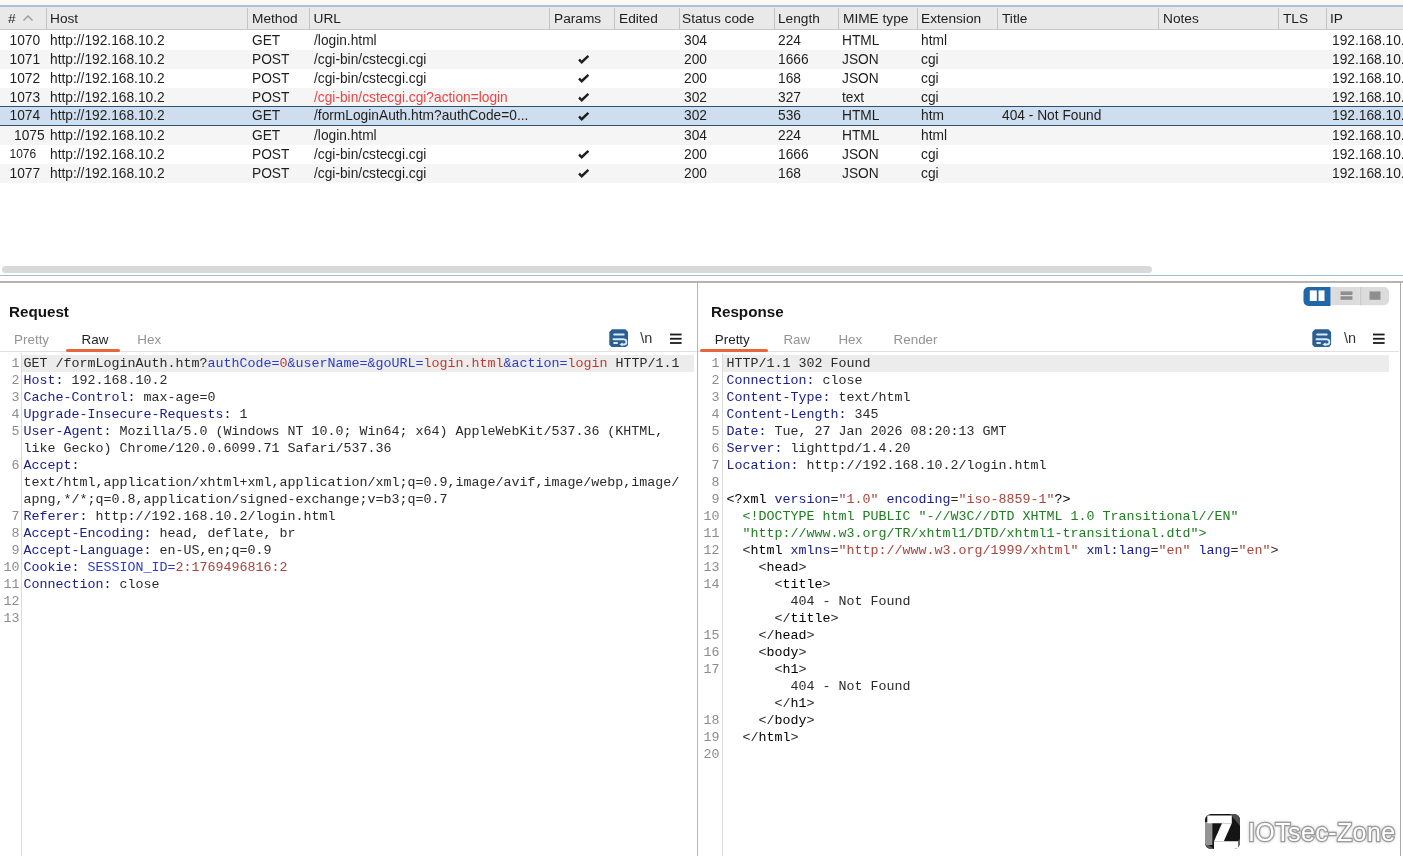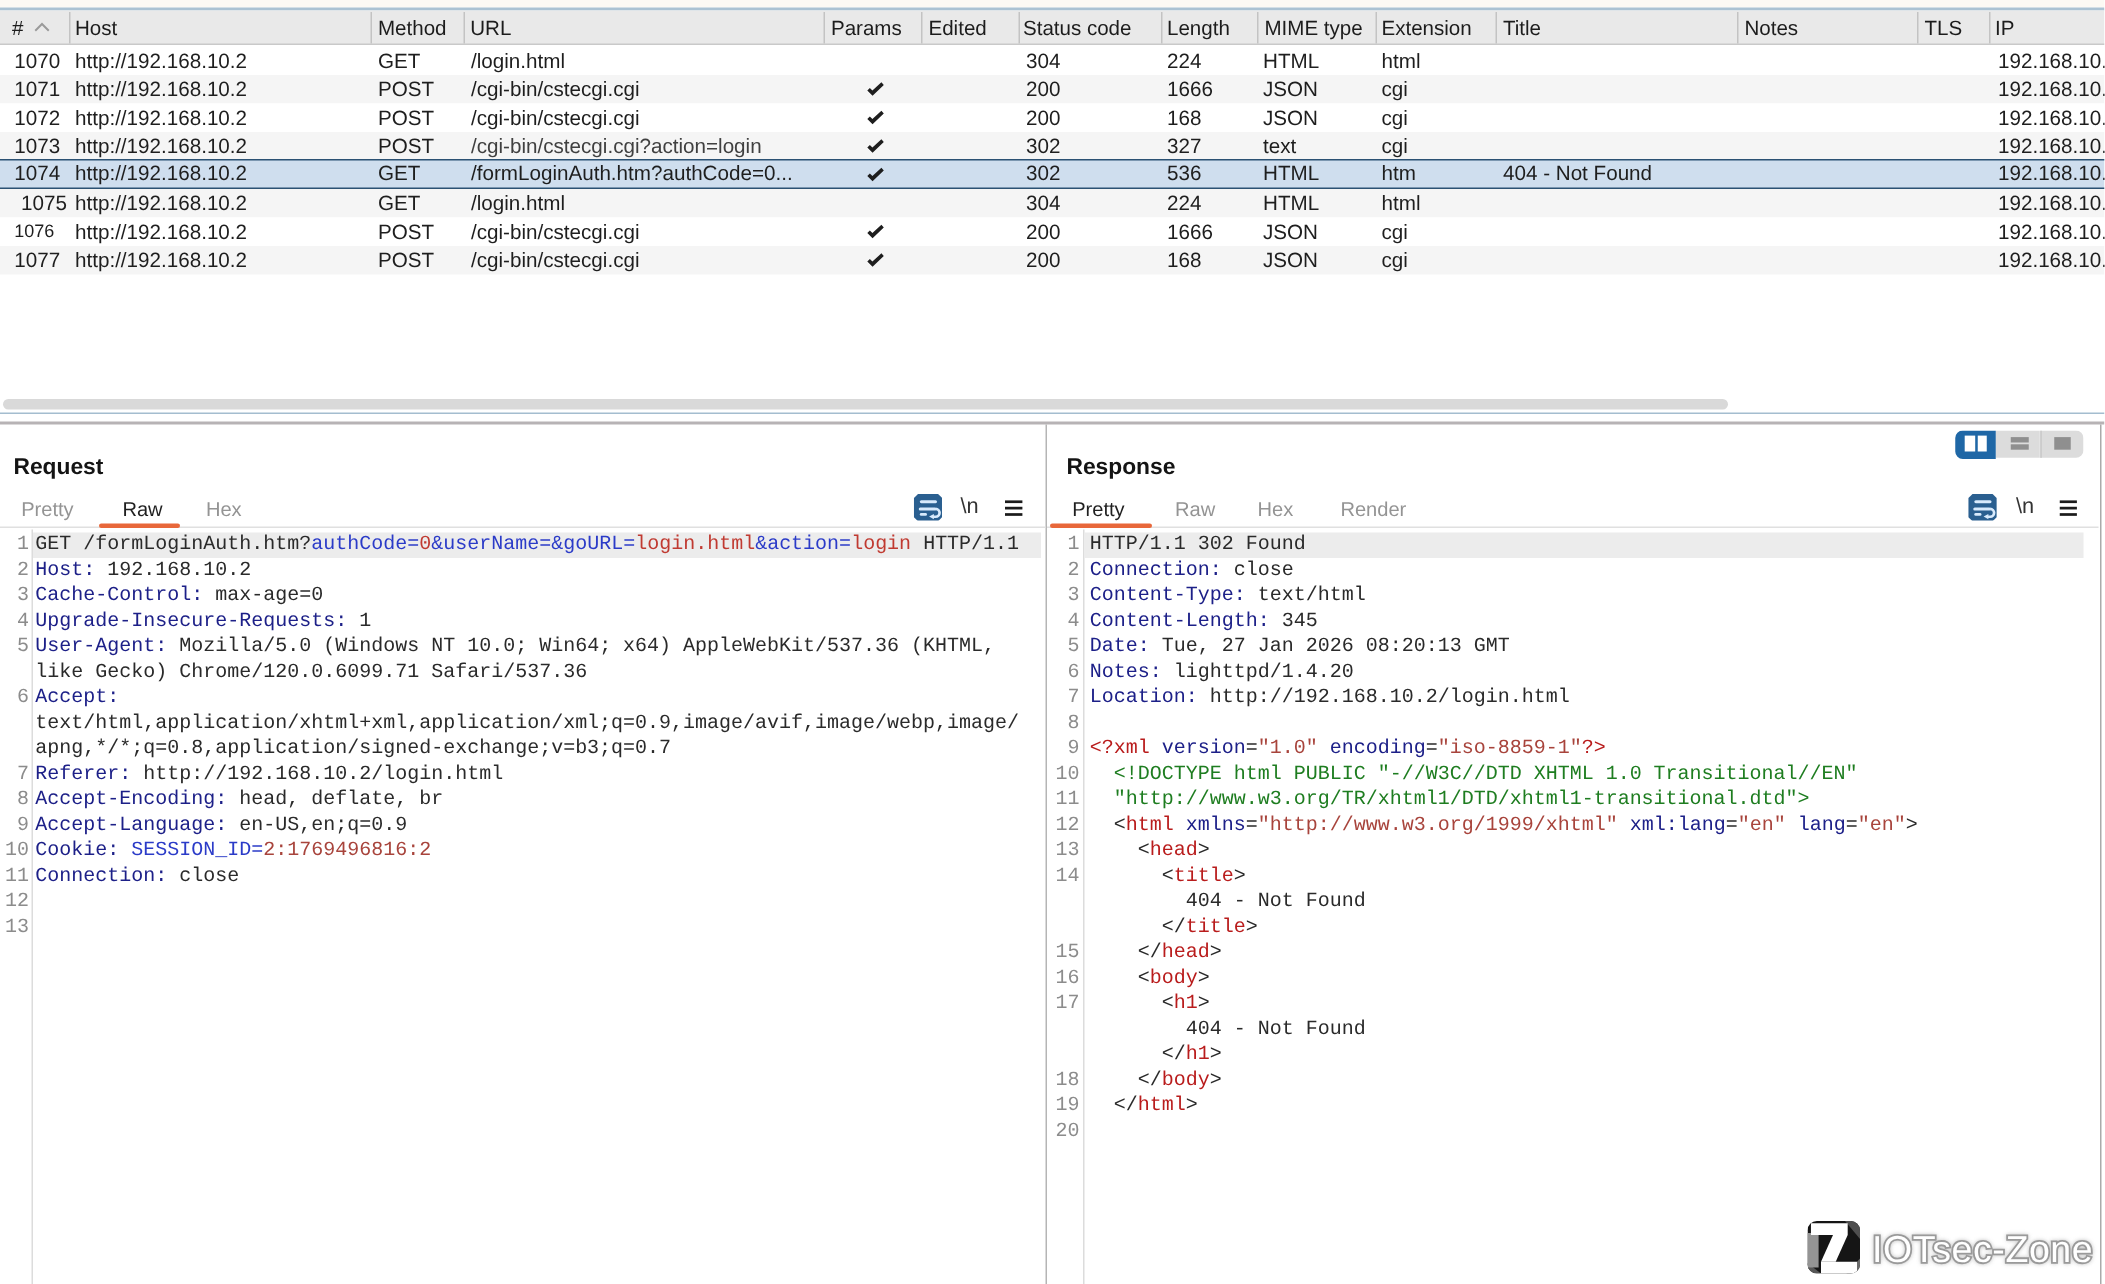--- a/index.html
+++ b/index.html
@@ -1,19 +1,19 @@
 <!DOCTYPE html>
 <html><head><meta charset="utf-8"><title>p</title><style>
 *{margin:0;padding:0;box-sizing:border-box}
 html,body{width:1403px;height:856px;overflow:hidden;background:#fff;
  font-family:"Liberation Sans",sans-serif;position:relative}
 .a{position:absolute}
 pre{font-family:"Liberation Mono",monospace;white-space:pre}
 .nv{color:#1d2088}.pb{color:#2b3bc8}.rd{color:#c03a31}.r2{color:#a8443c}
-.pu{color:#b91c1c}.gr{color:#1e7d20}.dk{color:#2a2a2a}
+.pu{color:#000000}.gr{color:#1e7d20}.dk{color:#2a2a2a}
 </style></head>
 <body>
 <div class="a" style="left:0px;top:0px;width:1403px;height:4.5px;background:#fcf9f4"></div>
 <div class="a" style="left:0px;top:4.5px;width:1403px;height:2px;background:#abc2d3"></div>
 <div class="a" style="left:0px;top:6.5px;width:1403px;height:23.5px;background:#e9e9e9;border-bottom:1px solid #c9c9c9"></div>
 <div class="a" style="left:8px;top:6.5px;height:23.5px;line-height:23.5px;font-size:13.7px;color:#1c1c1c">#</div>
 <div class="a" style="left:50px;top:6.5px;height:23.5px;line-height:23.5px;font-size:13.7px;color:#1c1c1c">Host</div>
 <div class="a" style="left:252px;top:6.5px;height:23.5px;line-height:23.5px;font-size:13.7px;color:#1c1c1c">Method</div>
 <div class="a" style="left:313.5px;top:6.5px;height:23.5px;line-height:23.5px;font-size:13.7px;color:#1c1c1c">URL</div>
 <div class="a" style="left:554.0px;top:6.5px;height:23.5px;line-height:23.5px;font-size:13.7px;color:#1c1c1c">Params</div>
@@ -75,21 +75,21 @@
   </svg>
 <div class="a" style="left:684px;top:68.5px;height:19px;line-height:19px;font-size:13.75px;color:#1e1e1e">200</div>
 <div class="a" style="left:778px;top:68.5px;height:19px;line-height:19px;font-size:13.75px;color:#1e1e1e">168</div>
 <div class="a" style="left:842px;top:68.5px;height:19px;line-height:19px;font-size:13.75px;color:#1e1e1e">JSON</div>
 <div class="a" style="left:921px;top:68.5px;height:19px;line-height:19px;font-size:13.75px;color:#1e1e1e">cgi</div>
 <div class="a" style="left:1332px;top:68.5px;height:19px;line-height:19px;font-size:13.75px;color:#1e1e1e">192.168.10.2</div>
 <div class="a" style="left:0px;top:87.5px;width:1403px;height:19px;background:#f5f5f5"></div>
 <div class="a" style="left:9.5px;top:87.5px;height:19px;line-height:19px;font-size:13.75px;color:#1e1e1e">1073</div>
 <div class="a" style="left:50px;top:87.5px;height:19px;line-height:19px;font-size:13.75px;color:#1e1e1e">http://192.168.10.2</div>
 <div class="a" style="left:252px;top:87.5px;height:19px;line-height:19px;font-size:13.75px;color:#1e1e1e">POST</div>
-<div class="a" style="left:314px;top:87.5px;height:19px;line-height:19px;font-size:13.75px;color:#404040">/cgi-bin/cstecgi.cgi?action=login</div>
+<div class="a" style="left:314px;top:87.5px;height:19px;line-height:19px;font-size:13.75px;color:#ef4444">/cgi-bin/cstecgi.cgi?action=login</div>
 <svg class="a" style="left:577px;top:91.5px" width="13" height="11" viewBox="0 0 13 11">
     <path d="M1.2 6.4 L2.9 4.6 L4.6 6.4 L10.6 0.9 L12.2 2.7 L4.7 9.9 Z" fill="#1e1e1e"></path>
   </svg>
 <div class="a" style="left:684px;top:87.5px;height:19px;line-height:19px;font-size:13.75px;color:#1e1e1e">302</div>
 <div class="a" style="left:778px;top:87.5px;height:19px;line-height:19px;font-size:13.75px;color:#1e1e1e">327</div>
 <div class="a" style="left:842px;top:87.5px;height:19px;line-height:19px;font-size:13.75px;color:#1e1e1e">text</div>
 <div class="a" style="left:921px;top:87.5px;height:19px;line-height:19px;font-size:13.75px;color:#1e1e1e">cgi</div>
 <div class="a" style="left:1332px;top:87.5px;height:19px;line-height:19px;font-size:13.75px;color:#1e1e1e">192.168.10.2</div>
 <div class="a" style="left:0px;top:106.0px;width:1403px;height:20px;background:#cfdeee;border-top:1.6px solid #2b5173;border-bottom:1.6px solid #2b5173"></div>
 <div class="a" style="left:9.5px;top:106.0px;height:36px;line-height:20px;font-size:13.75px;color:#1e1e1e">1074</div>
@@ -256,21 +256,21 @@
 <span class="nv">Accept-Language:</span><span class="dk"> en-US,en;q=0.9</span>
 <span class="nv">Cookie:</span><span class="dk"> </span><span class="pb">SESSION_ID=</span><span class="r2">2:1769496816:2</span>
 <span class="nv">Connection:</span><span class="dk"> close</span>
 
 </pre>
 <pre class="a" style="left:726.5px;top:355px;font-size:13.333px;line-height:17px"><span class="dk">HTTP/1.1 302 Found</span>
 <span class="nv">Connection:</span><span class="dk"> close</span>
 <span class="nv">Content-Type:</span><span class="dk"> text/html</span>
 <span class="nv">Content-Length:</span><span class="dk"> 345</span>
 <span class="nv">Date:</span><span class="dk"> Tue, 27 Jan 2026 08:20:13 GMT</span>
-<span class="nv">Notes:</span><span class="dk"> lighttpd/1.4.20</span>
+<span class="nv">Server:</span><span class="dk"> lighttpd/1.4.20</span>
 <span class="nv">Location:</span><span class="dk"> http://192.168.10.2/login.html</span>
 
 <span class="pu">&lt;?xml </span><span class="nv">version</span><span class="dk">=</span><span class="r2">"1.0"</span><span class="dk"> </span><span class="nv">encoding</span><span class="dk">=</span><span class="r2">"iso-8859-1"</span><span class="pu">?&gt;</span>
 <span class="gr">  &lt;!DOCTYPE html PUBLIC "-//W3C//DTD XHTML 1.0 Transitional//EN"</span>
 <span class="gr">  "http://www.w3.org/TR/xhtml1/DTD/xhtml1-transitional.dtd"&gt;</span>
 <span class="dk">  &lt;</span><span class="pu">html</span><span class="dk"> </span><span class="nv">xmlns</span><span class="dk">=</span><span class="r2">"http://www.w3.org/1999/xhtml"</span><span class="dk"> </span><span class="nv">xml:lang</span><span class="dk">=</span><span class="r2">"en"</span><span class="dk"> </span><span class="nv">lang</span><span class="dk">=</span><span class="r2">"en"</span><span class="dk">&gt;</span>
 <span class="dk">    &lt;</span><span class="pu">head</span><span class="dk">&gt;</span>
 <span class="dk">      &lt;</span><span class="pu">title</span><span class="dk">&gt;</span>
 <span class="dk">        404 - Not Found</span>
 <span class="dk">      &lt;/</span><span class="pu">title</span><span class="dk">&gt;</span>

